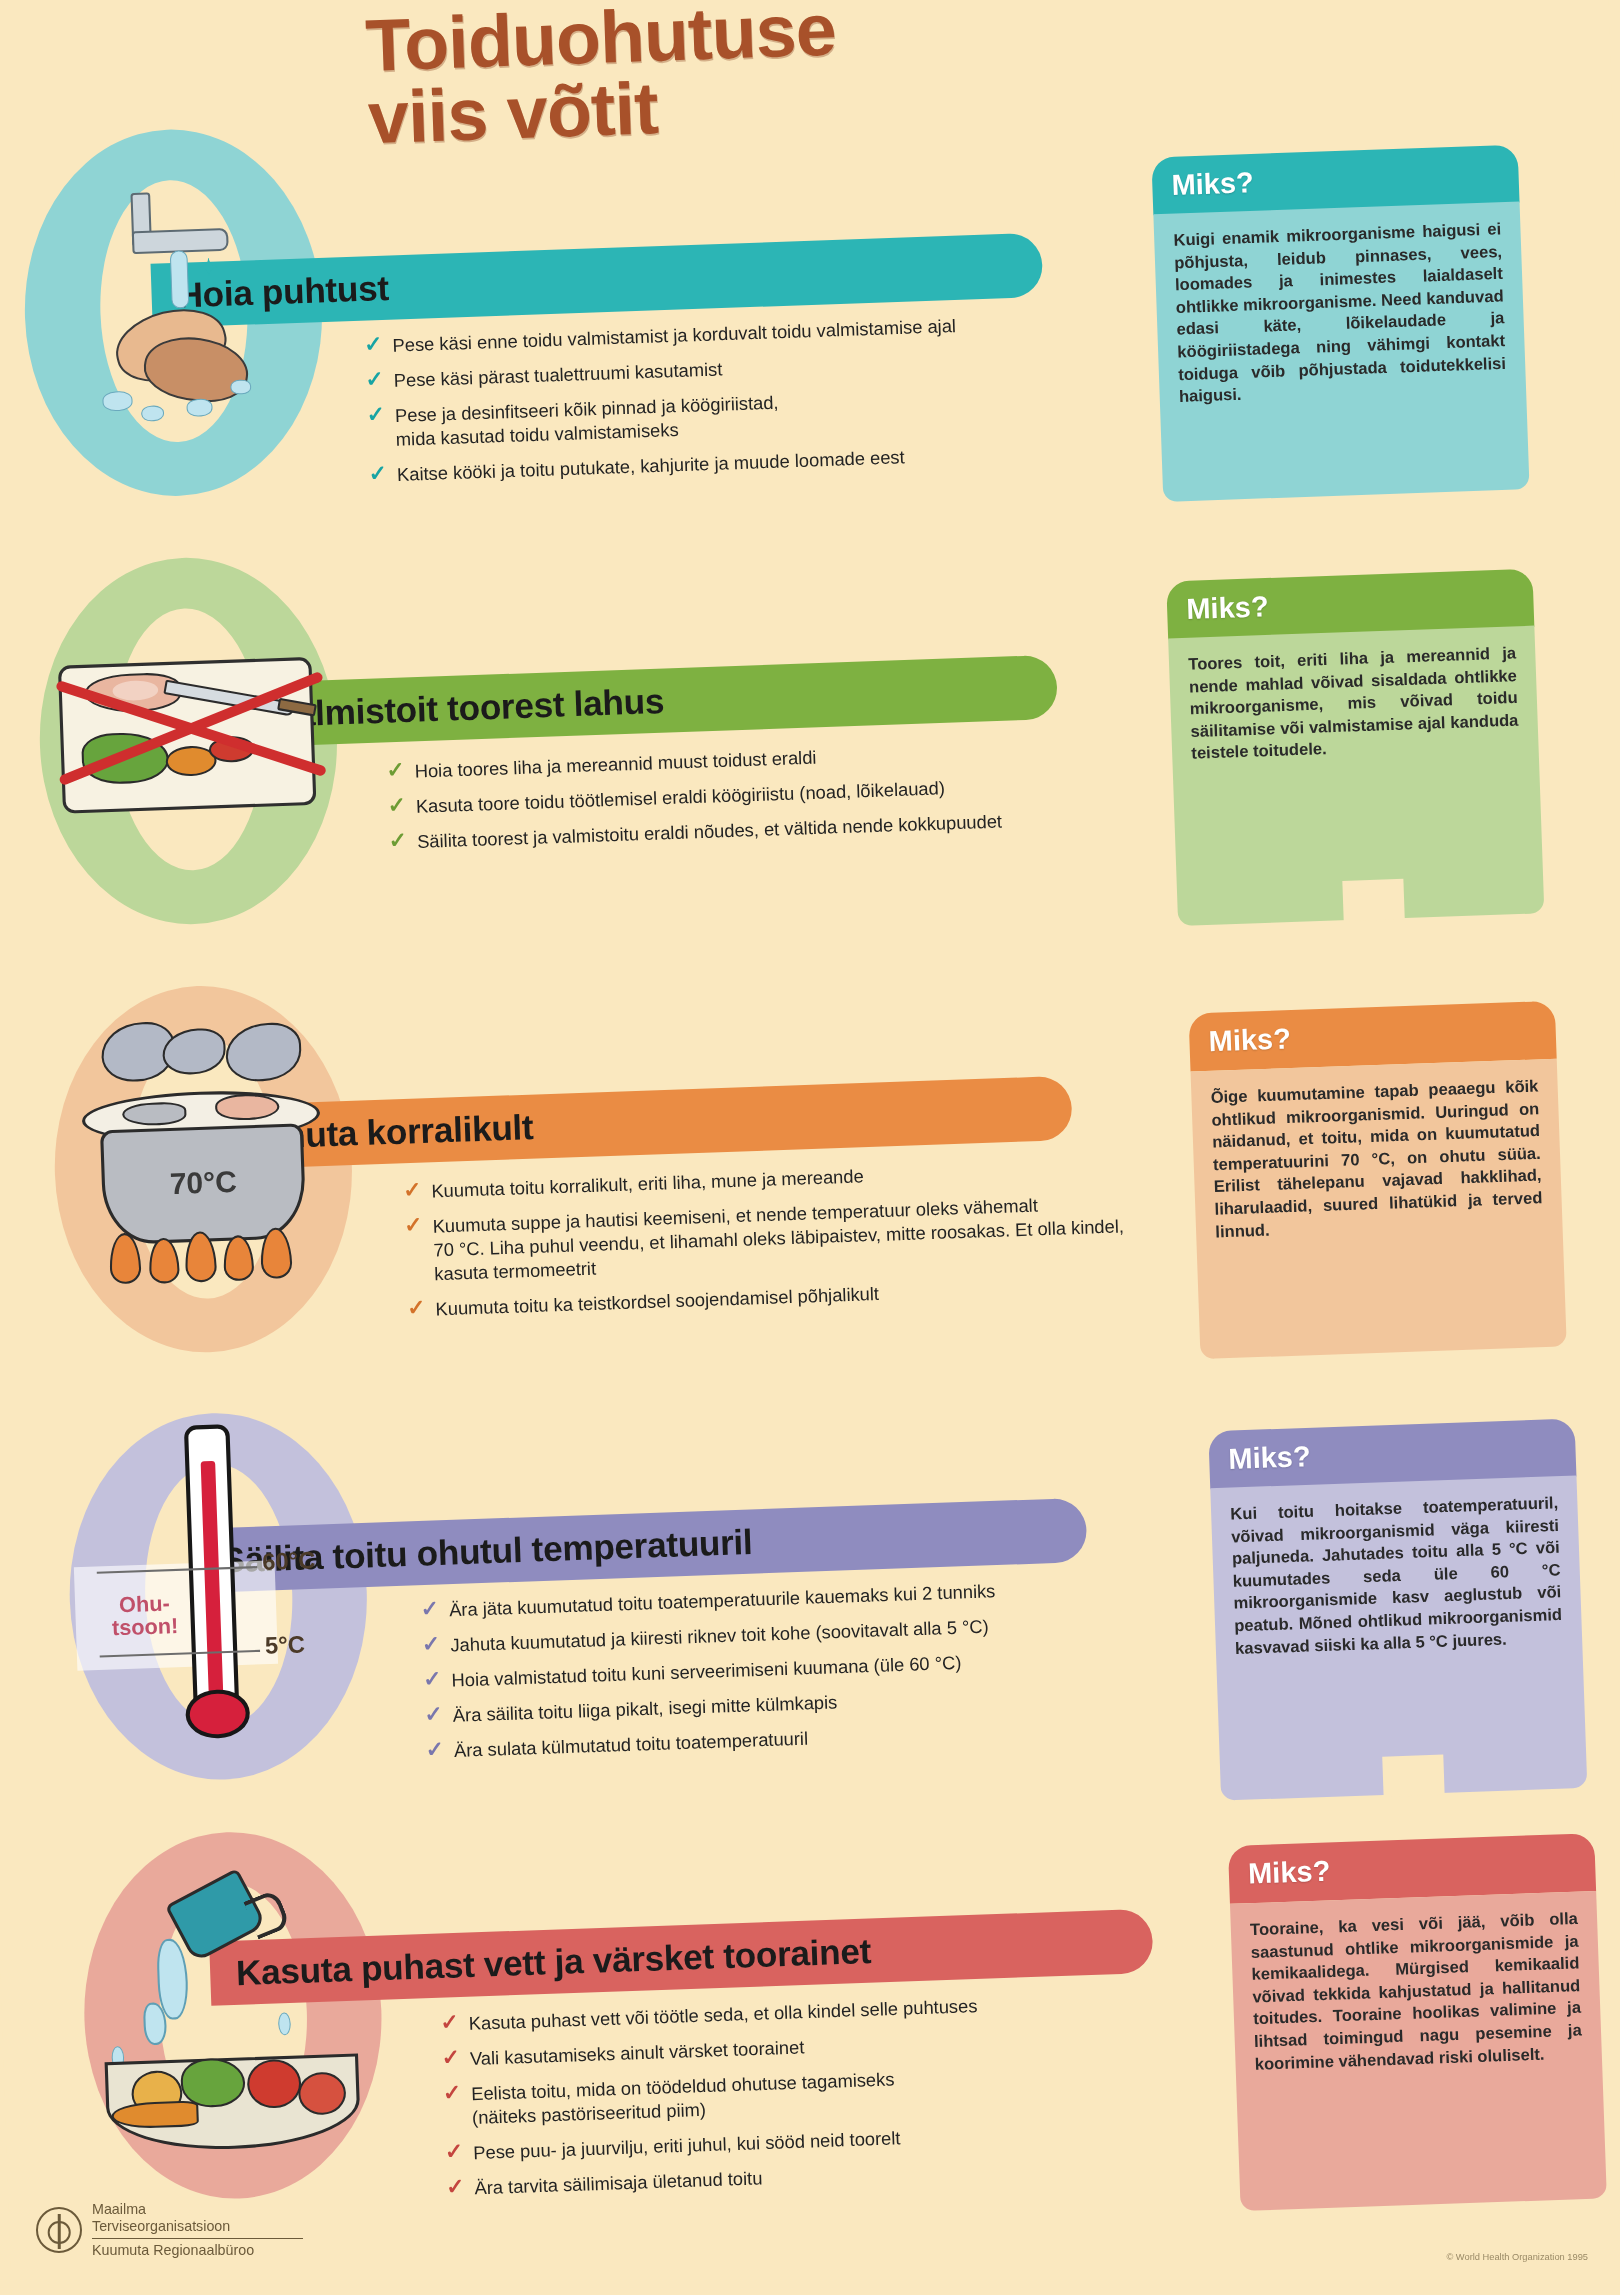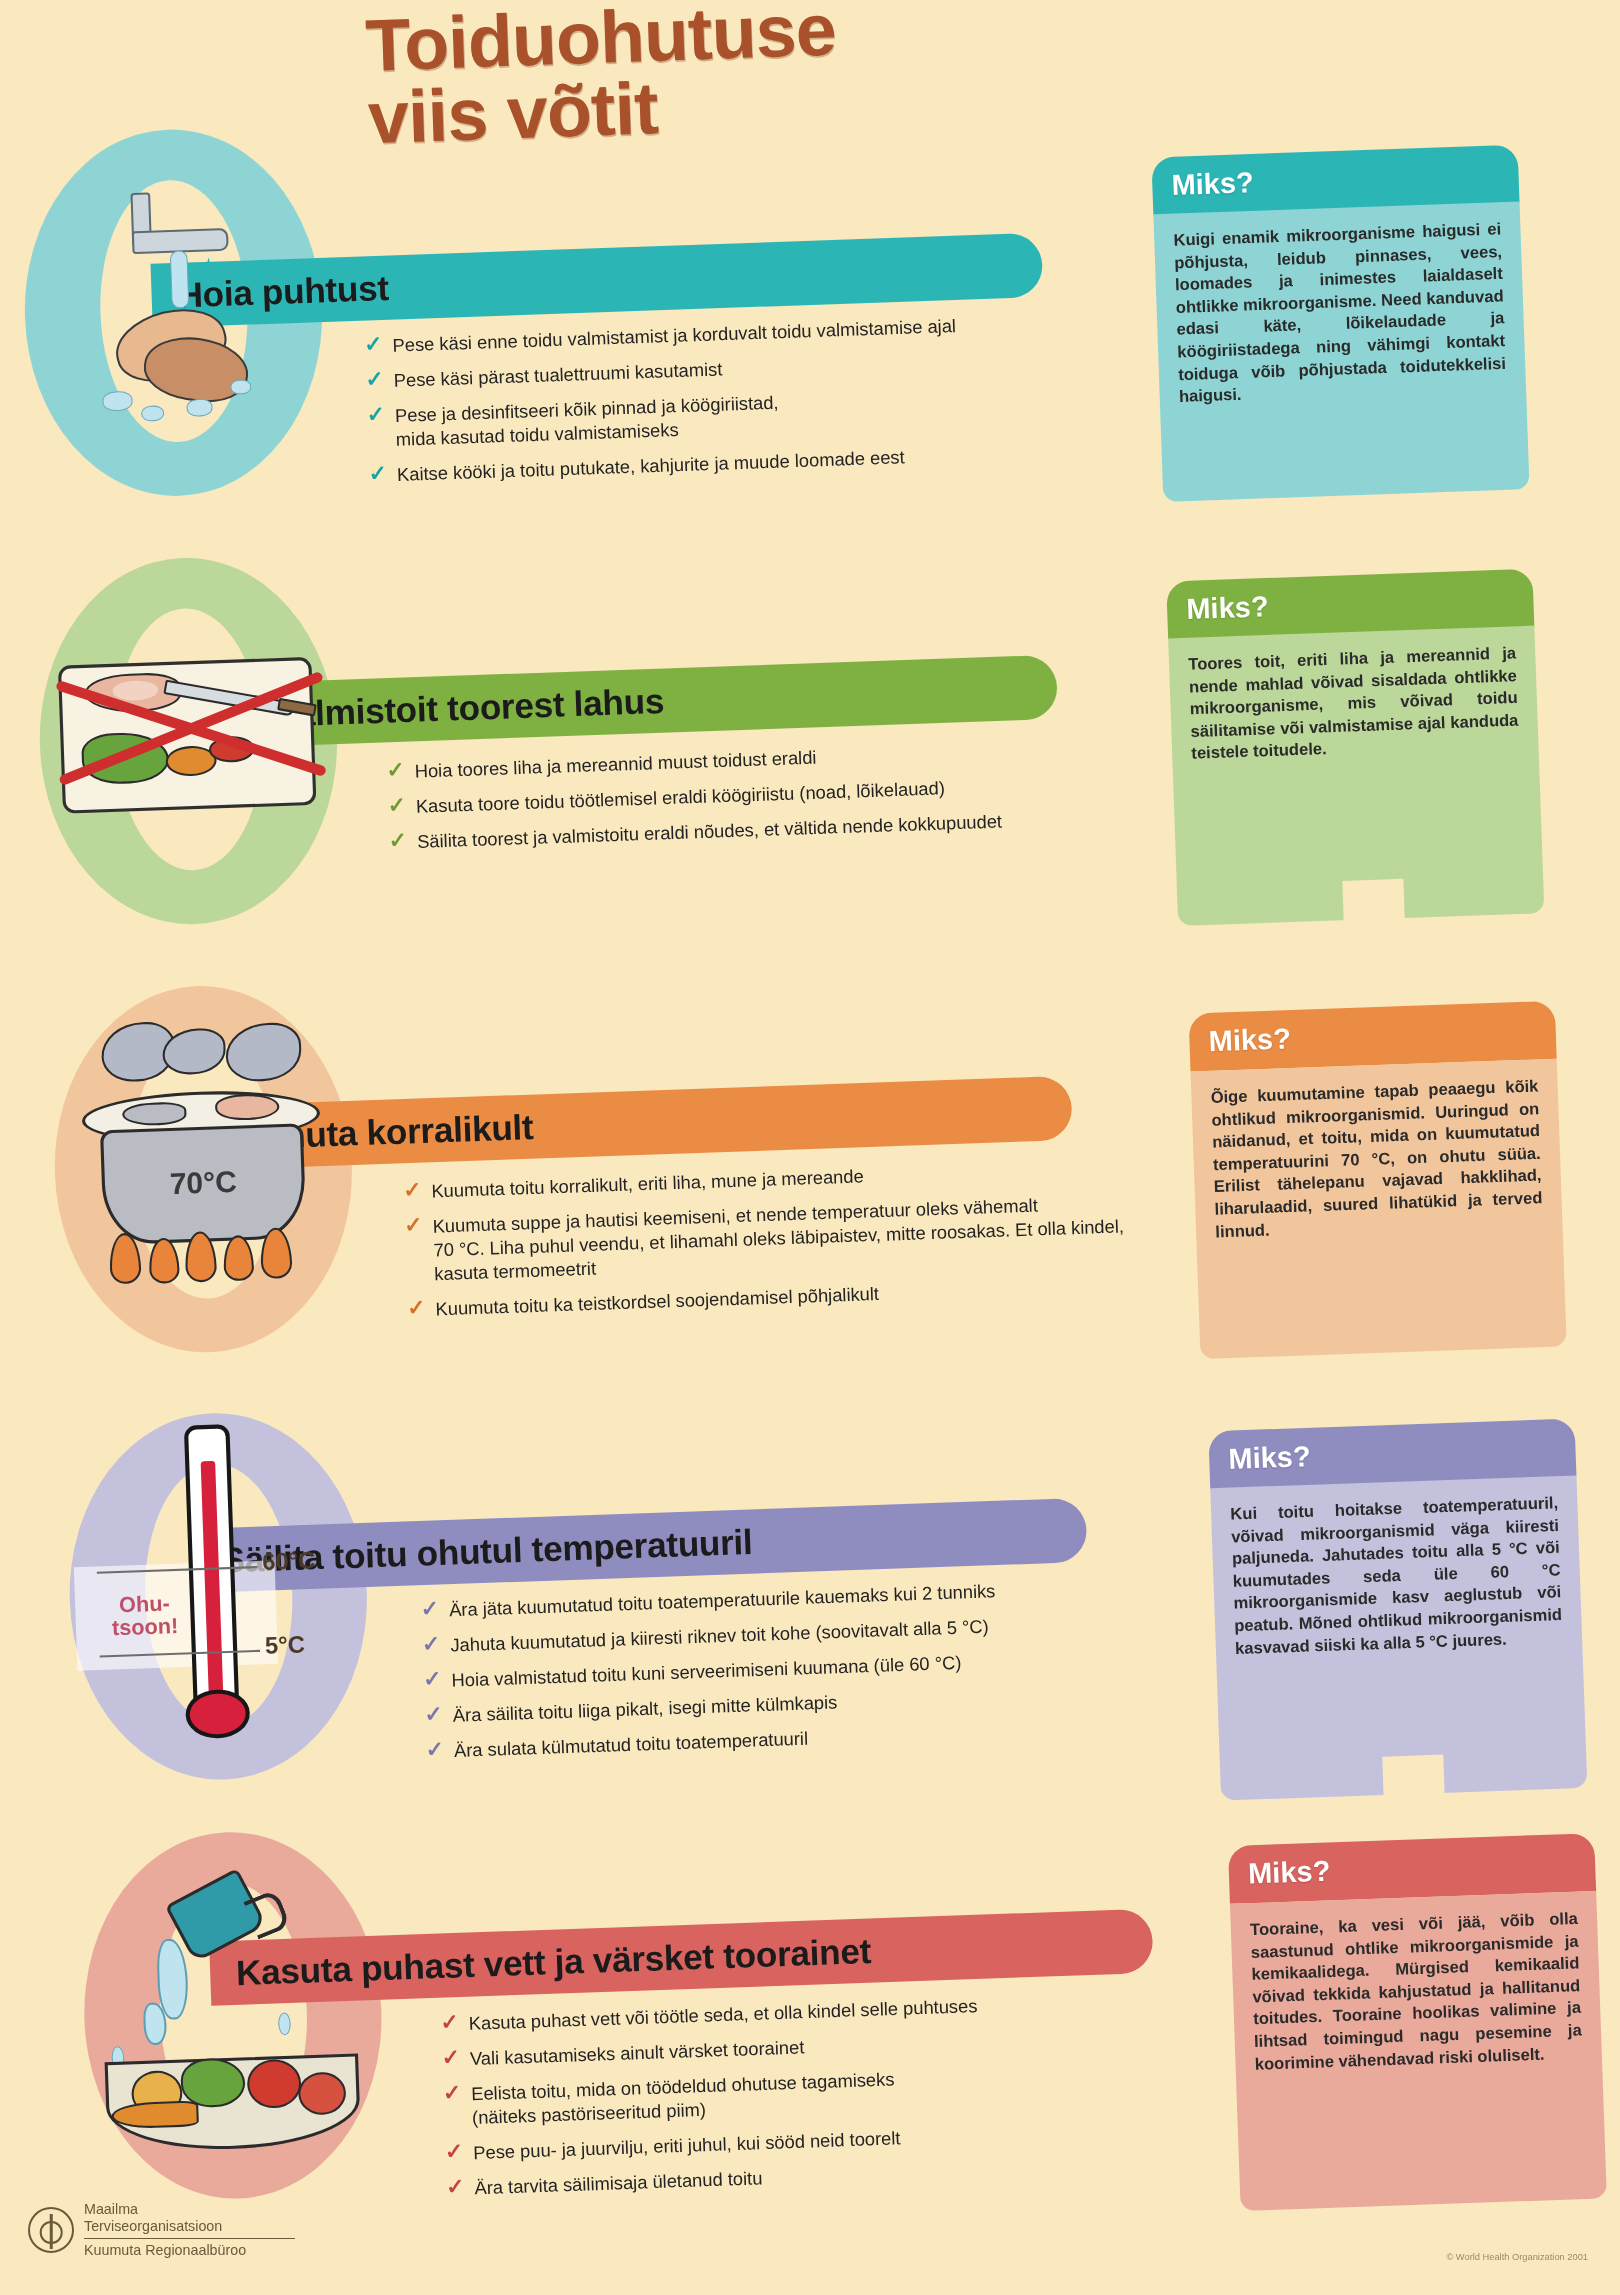--- a/index.html
+++ b/index.html
@@ -248,21 +248,21 @@
     position:absolute;
     background:#e9e4d2;
     border:3.4px solid #2b2b2b;
     border-radius:0 0 50% 50%;
   }
   .veg{position:absolute;border:2.5px solid #2b2b2b;border-radius:50%;}
 
   
   .who-logo{
     position:absolute;
-    left:28px; top:2201px;
+    left:36px; top:2201px;
     display:flex; align-items:center; gap:10px;
     z-index:8;
   }
   .who-emblem{
     width:46px;height:46px;border-radius:50%;
     border:2.5px solid #6b5a3a;
     position:relative;
     background:#fae8bf;
     flex:0 0 auto;
   }
@@ -573,14 +573,14 @@
 <div class="who-logo">
   <div class="who-emblem"></div>
   <div class="who-text">
     <div>Maailma</div>
     <div>Terviseorganisatsioon</div>
     <div class="rule"></div>
     <div>Kuumuta Regionaalbüroo</div>
   </div>
 </div>
 
-<div class="copyright">© World Health Organization 2001</div>
+<div class="copyright">© World Health Organization 1995</div>
 
 
 </body></html>

